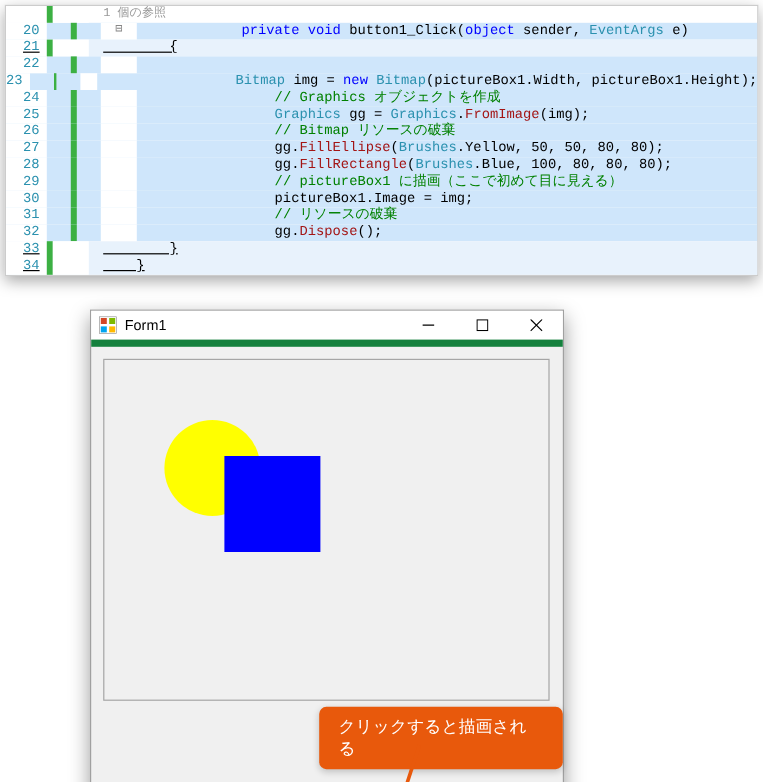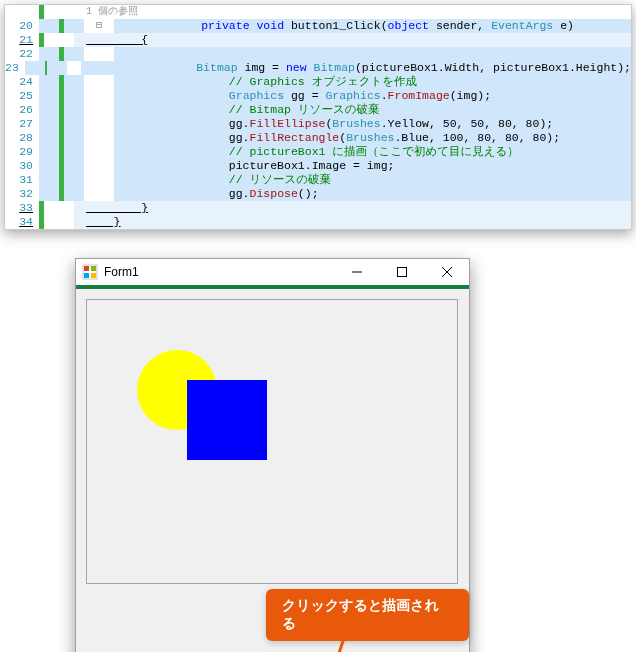--- a/index.html
+++ b/index.html
@@ -16,32 +16,32 @@
 .dim { background: #e8f2fc; text-decoration: underline; }
 
 .tok-kw { color: #0000ff; }
 .tok-type { color: #2b91af; }
 .tok-method { color: #a31515; }
 .tok-comment { color: #008000; }
 .tok-codelens { color: #999; font-size: 10px; }
 
 
 .form-window { width: 395px; margin: 10px 0 10px 75px; box-shadow: 0 6px 16px rgba(0,0,0,0.4); background: #f0f0f0; border: 1px solid #a0a0a0; font-family: "Segoe UI", "Meiryo UI", sans-serif; }
-.titlebar { height: 30px; display: flex; align-items: center; background: #fff; border-bottom: 4px solid #15803d; }
+.titlebar { height: 30px; display: flex; align-items: center; background: #fff; border-bottom: 6px solid #15803d; }
 .titlebar .icon { width: 16px; height: 16px; margin: 0 6px; display: inline-block; }
 .titlebar .title { flex: 1; font-size: 12px; color: #000; }
 .titlebar .win-btn { width: 45px; height: 30px; display: flex; align-items: center; justify-content: center; font-size: 12px; color: #000; }
 .titlebar .win-btn svg { display: block; }
 .client { position: relative; height: 400px; padding: 10px; }
 .picturebox { position: relative; width: 372px; height: 285px; background: #f0f0f0; border: 1px solid #a5a5a5; }
 .shape-ellipse { position: absolute; width: 80px; height: 80px; left: 50px; top: 50px; background: #ffff00; border-radius: 50%; }
 .shape-rect { position: absolute; width: 80px; height: 80px; left: 100px; top: 80px; background: #0000ff; }
 .button1 { position: absolute; bottom: 10px; left: 50%; transform: translateX(-50%); width: 185px; height: 22px; border: 2px solid #0078d7; background: #e1e1e1; font-size: 11px; font-family: "Segoe UI", "Meiryo UI", sans-serif; display: flex; align-items: center; justify-content: center; }
 
-.callout { position: absolute; top: 300px; left: 190px; background: #e8590c; color: #fff; padding: 8px 16px; border-radius: 6px; font-size: 14px; font-weight: 700; font-family: "Meiryo UI", sans-serif; box-shadow: 0 2px 6px rgba(0,0,0,0.2); }
+.callout { position: absolute; top: 300px; left: 190px; background: #e8590c; color: #fff; padding: 8px 16px; border-radius: 6px; font-size: 14px; font-weight: 400; font-family: "Meiryo UI", sans-serif; box-shadow: 0 2px 6px rgba(0,0,0,0.2); }
 .callout-line { position: absolute; top: 332px; left: 272px; width: 3px; height: 50px; background: #e8590c; transform: rotate(18deg); transform-origin: top; }
 </style>
 </head>
 <body>
 
 <div class="editor">
   <div class="code-line">
     <div class="gutter-num"></div>
     <div class="indicator"></div>
     <div class="fold-col"></div>

